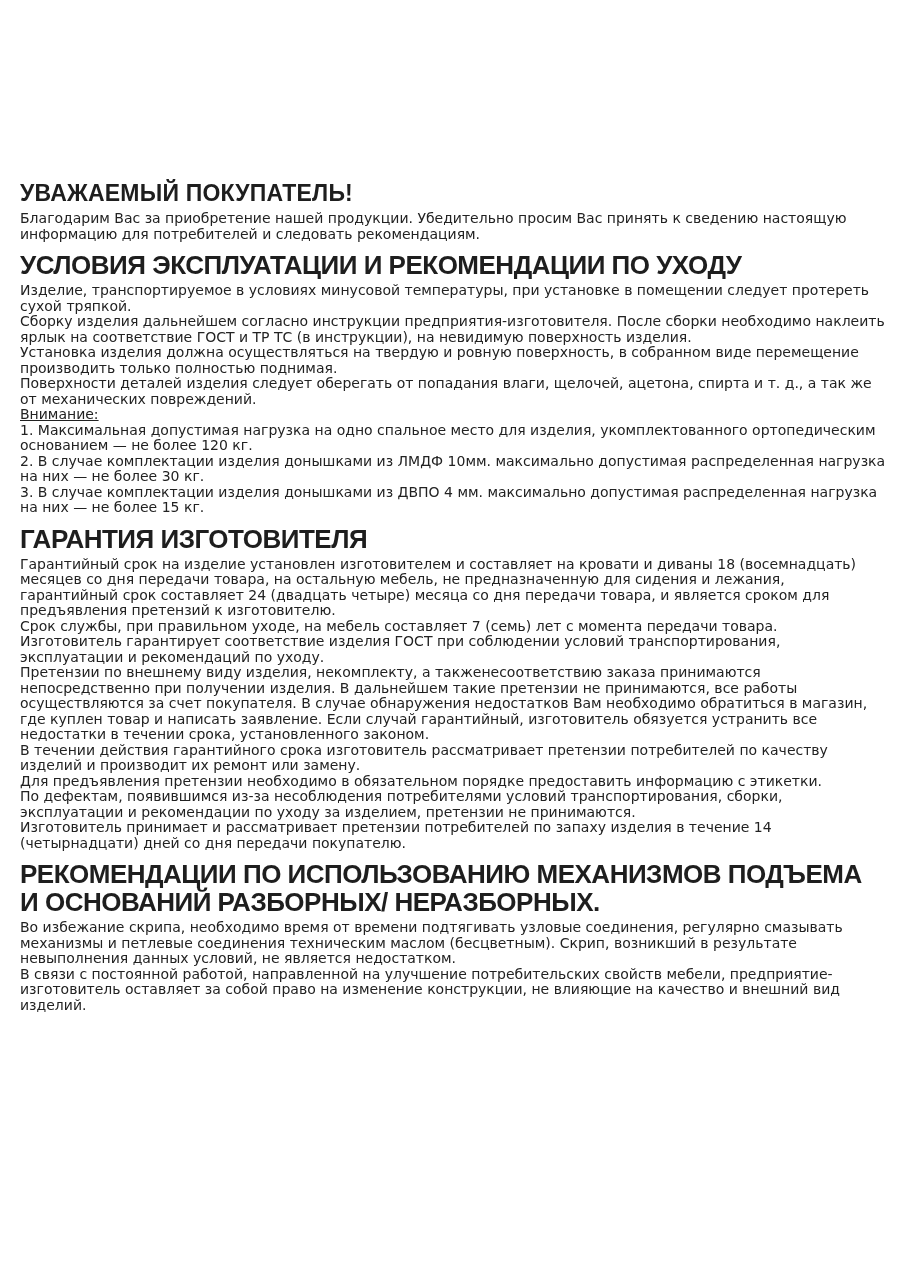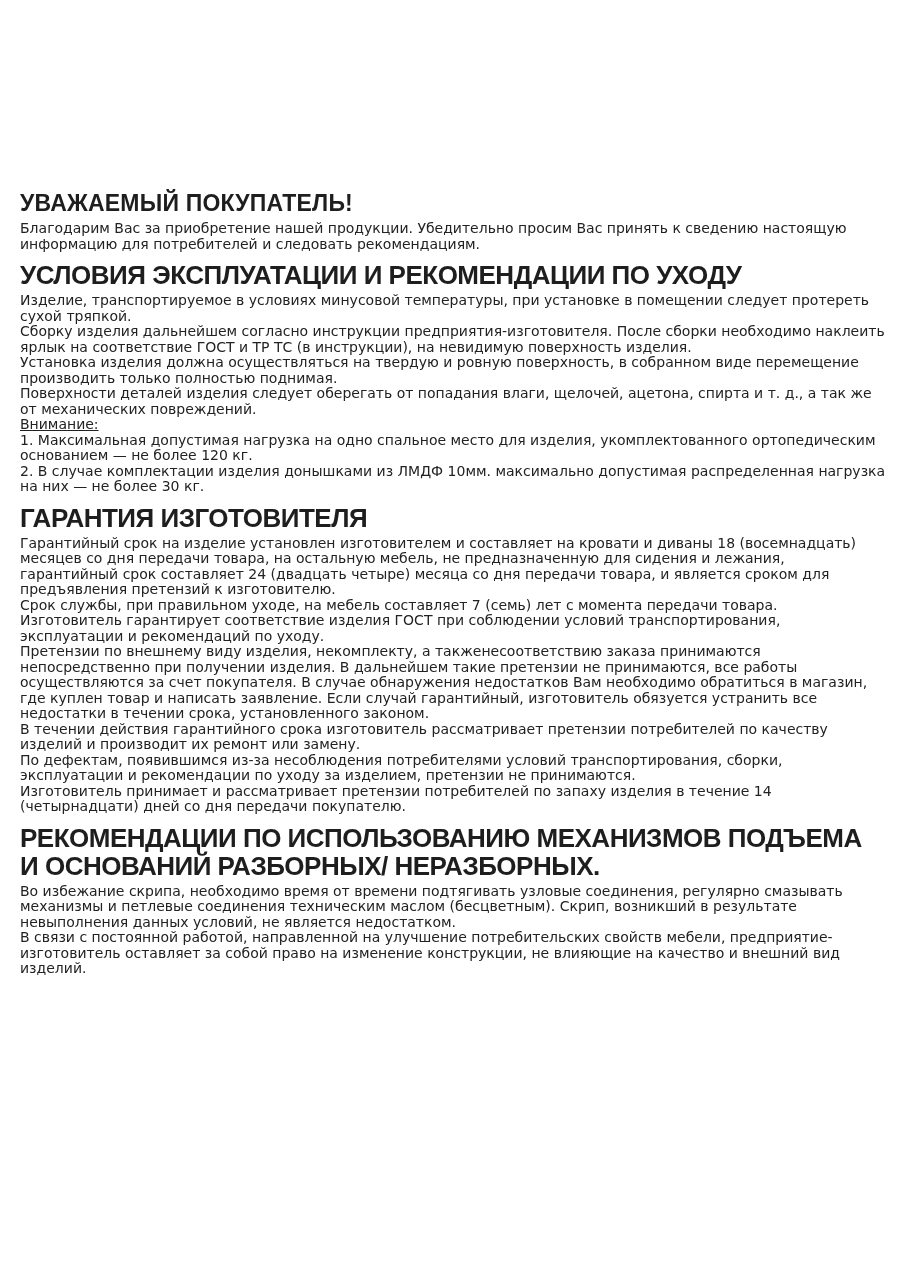--- a/index.html
+++ b/index.html
@@ -1,20 +1,20 @@
 <!DOCTYPE html>
 <html lang="ru"><head>
 <meta charset="utf-8">
 <style>
   html, body { margin: 0; padding: 0; background: #ffffff; }
   .page {
     position: relative;
     width: 900px;
     height: 1084px;
-    margin: 10px auto;
+    margin: 0 auto;
     background: #ffffff;
     overflow: hidden;
     box-sizing: border-box;
     padding: 181px 14px 0 20px;
     color: #222222;
     font-family: "DejaVu Sans", "Liberation Sans", sans-serif;
     font-size: 14px;
     line-height: 15.5px;
   }
   .doc p { margin: 0; padding: 0; }
@@ -55,29 +55,31 @@
 
     <section>
       <h2 class="h-large">УСЛОВИЯ ЭКСПЛУАТАЦИИ И РЕКОМЕНДАЦИИ ПО УХОДУ</h2>
       <p>Изделие, транспортируемое в условиях минусовой температуры, при установке в помещении следует протереть сухой тряпкой.</p>
       <p>Сборку изделия дальнейшем согласно инструкции предприятия-изготовителя. После сборки необходимо наклеить ярлык на соответствие ГОСТ и ТР ТС (в инструкции), на невидимую поверхность изделия.</p>
       <p>Установка изделия должна осуществляться на твердую и ровную поверхность, в собранном виде перемещение производить только полностью поднимая.</p>
       <p>Поверхности деталей изделия следует оберегать от попадания влаги, щелочей, ацетона, спирта и т. д., а так же от механических повреждений.</p>
       <p><span class="attention-label">Внимание:</span></p>
       <p>1. Максимальная допустимая нагрузка на одно спальное место для изделия, укомплектованного ортопедическим основанием — не более 120 кг.</p>
       <p>2. В случае комплектации изделия донышками из ЛМДФ 10мм. максимально допустимая распределенная нагрузка на них — не более 30 кг.</p>
+      <p>3. В случае комплектации изделия донышками из ДВПО 4 мм. максимально допустимая распределенная нагрузка на них — не более 15 кг.</p>
     </section>
 
     <section>
       <h2 class="h-large">ГАРАНТИЯ ИЗГОТОВИТЕЛЯ</h2>
       <p>Гарантийный срок на изделие установлен изготовителем и составляет на кровати и диваны 18 (восемнадцать) месяцев со дня передачи товара, на остальную мебель, не предназначенную для сидения и лежания, гарантийный срок составляет 24 (двадцать четыре) месяца со дня передачи товара, и является сроком для предъявления претензий к изготовителю.</p>
       <p>Срок службы, при правильном уходе, на мебель составляет 7 (семь) лет с момента передачи товара.</p>
       <p>Изготовитель гарантирует соответствие изделия ГОСТ при соблюдении условий транспортирования, эксплуатации и рекомендаций по уходу.</p>
       <p>Претензии по внешнему виду изделия, некомплекту, а такженесоответствию заказа принимаются непосредственно при получении изделия. В дальнейшем такие претензии не принимаются, все работы осуществляются за счет покупателя. В случае обнаружения недостатков  Вам необходимо обратиться в магазин, где куплен товар и написать заявление. Если случай гарантийный, изготовитель обязуется устранить все недостатки в течении срока, установленного законом.</p>
       <p>В течении действия гарантийного срока изготовитель рассматривает претензии потребителей по качеству изделий и производит их ремонт или замену.</p>
+      <p>Для предъявления претензии необходимо в обязательном порядке предоставить информацию с этикетки.</p>
       <p>По дефектам, появившимся из-за несоблюдения потребителями условий транспортирования, сборки, эксплуатации и рекомендации по уходу за изделием, претензии не принимаются.</p>
       <p>Изготовитель принимает и рассматривает претензии потребителей по запаху изделия в течение 14 (четырнадцати) дней со дня передачи  покупателю.</p>
     </section>
 
     <section>
       <h2 class="h-large">РЕКОМЕНДАЦИИ ПО ИСПОЛЬЗОВАНИЮ МЕХАНИЗМОВ ПОДЪЕМА И ОСНОВАНИЙ РАЗБОРНЫХ/ НЕРАЗБОРНЫХ.</h2>
       <p>Во избежание скрипа, необходимо время от времени подтягивать узловые соединения, регулярно смазывать механизмы и петлевые соединения техническим маслом (бесцветным). Скрип, возникший в результате невыполнения данных условий, не является недостатком.</p>
       <p>В связи с постоянной работой, направленной на улучшение потребительских свойств мебели, предприятие-изготовитель оставляет за собой право на изменение конструкции, не влияющие на качество и внешний вид изделий.</p>
     </section>
 

